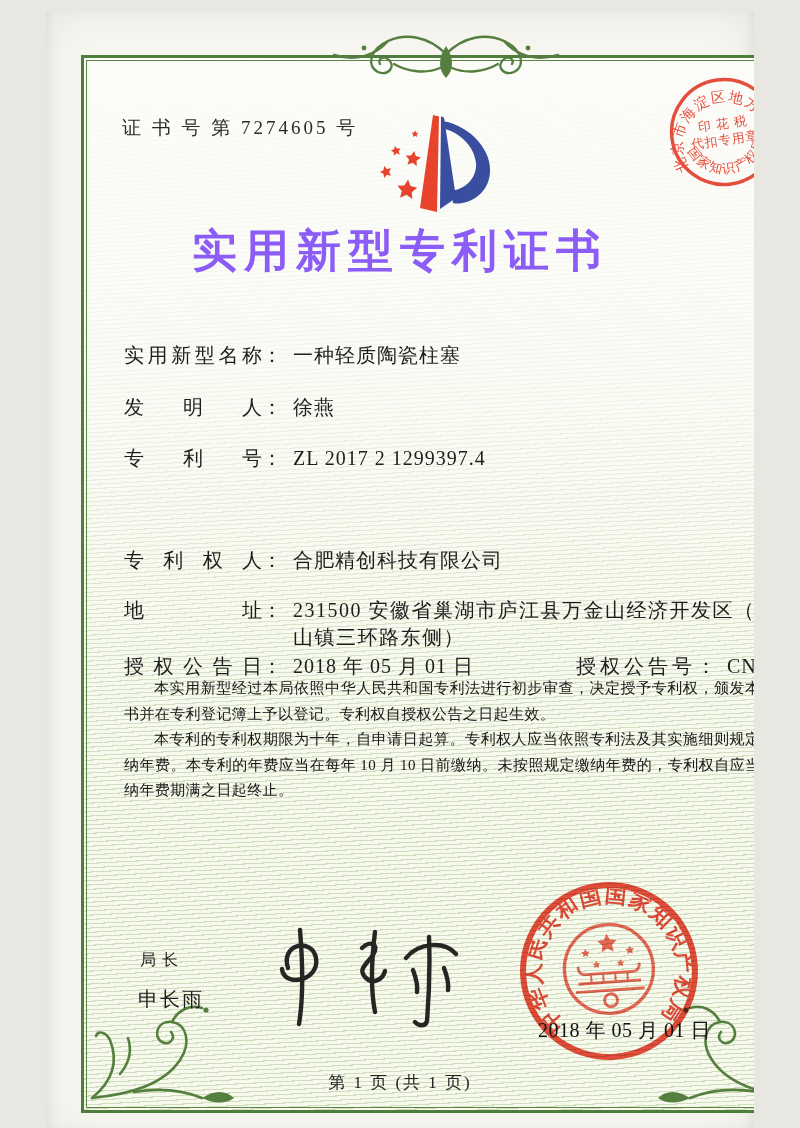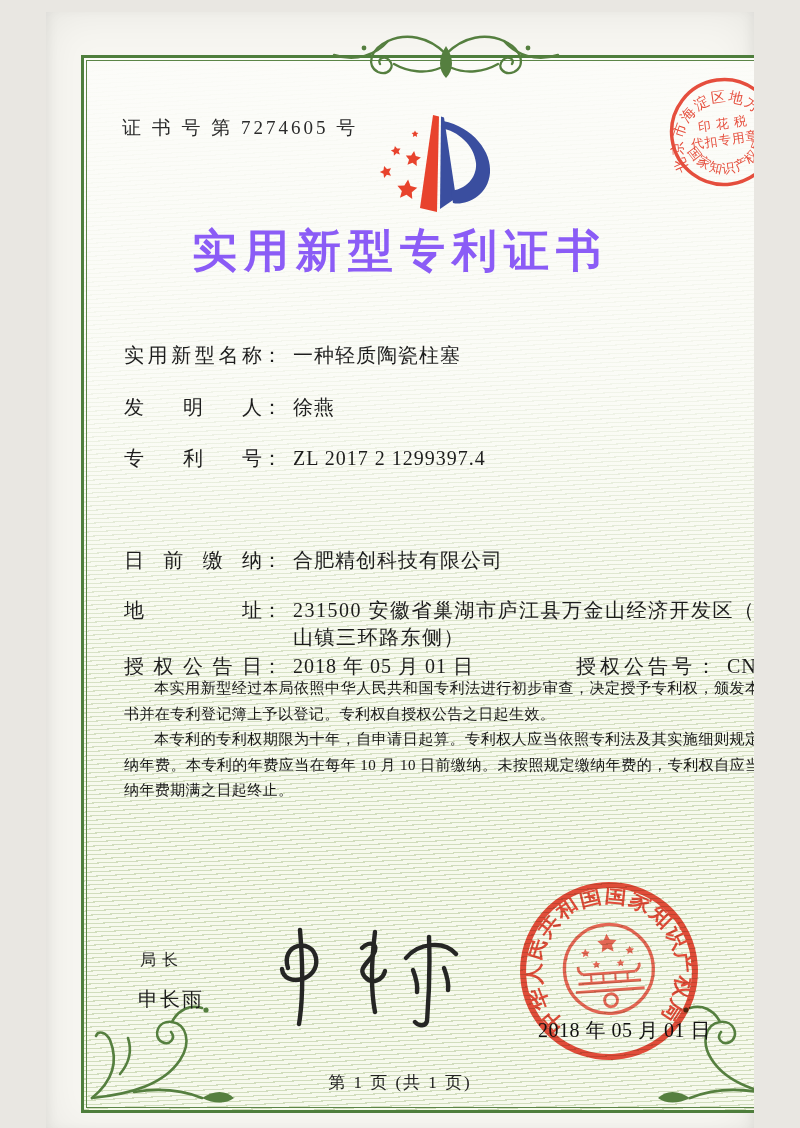--- a/index.html
+++ b/index.html
@@ -133,21 +133,21 @@
   </div>
   <div class="frow" style="top:330px">
     <span class="flabel">实用新型名称</span><span class="fcolon">：</span>
     <span class="fvalue">一种轻质陶瓷柱塞</span>
   </div>
   <div class="frow" style="top:433px">
     <span class="flabel">专利号</span><span class="fcolon">：</span>
     <span class="fvalue">ZL 2017 2 1299397.4</span>
   </div>
   <div class="frow" style="top:535px">
-    <span class="flabel">日前缴纳</span><span class="fcolon">：</span>
+    <span class="flabel">专利权人</span><span class="fcolon">：</span>
     <span class="fvalue">合肥精创科技有限公司</span>
   </div>
   <div class="frow" style="top:585px">
     <span class="flabel">地址</span><span class="fcolon">：</span>
     <span class="fvalue wrap">231500 安徽省巢湖市庐江县万金山经济开发区（万山镇三环路东侧）</span>
   </div>
   <div class="frow" style="top:641px;left:78px;width:660px">
     <span>
       <span class="flabel">授权公告日</span><span class="fcolon">：</span>
       <span class="fvalue">2018 年 05 月 01 日</span>

